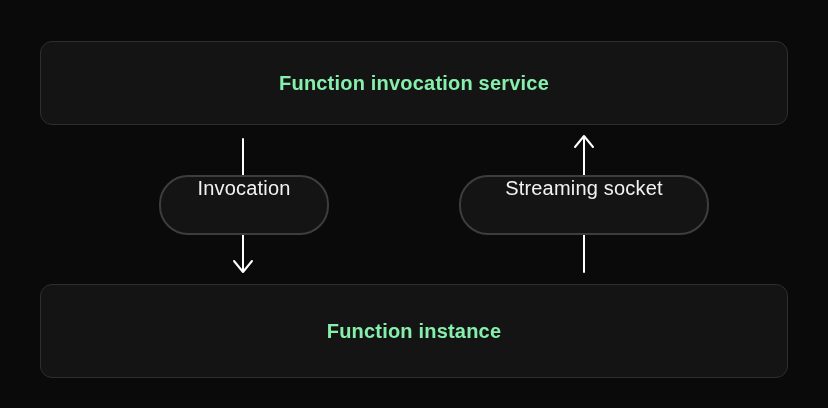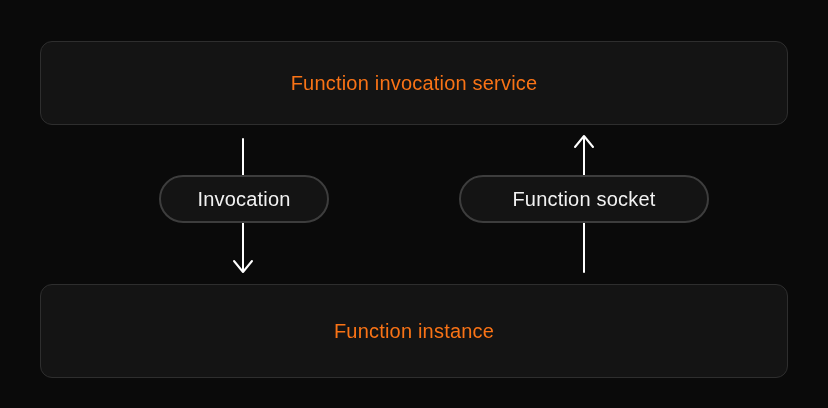--- a/index.html
+++ b/index.html
@@ -23,42 +23,41 @@
     border: 1px solid #2e2e2e;
     border-radius: 12px;
     box-sizing: border-box;
     display: flex;
     align-items: center;
     justify-content: center;
   }
   .node-box.top { top: 41px; height: 84px; }
   .node-box.bottom { top: 284px; height: 94px; }
   .node-label {
-    color: #f97316;
+    color: #86efac;
     font-size: 20px;
-    font-weight: 400;
+    font-weight: 700;
     letter-spacing: 0.2px;
   }
   .arrow-layer {
     position: absolute;
     top: 0;
     left: 0;
     width: 828px;
     height: 408px;
     z-index: 1;
   }
   .pill {
     position: absolute;
-    height: 48px;
+    height: 60px;
     background: #141414;
     border: 2px solid #3d3d3d;
     border-radius: 29px;
     box-sizing: border-box;
     display: flex;
-    align-items: center;
     justify-content: center;
     z-index: 2;
   }
   .pill.left {
     left: 159px;
     top: 175px;
     width: 170px;
   }
   .pill.right {
     left: 459px;
@@ -96,16 +95,16 @@
 
   <div class="node-box bottom">
     <span class="node-label">Function instance</span>
   </div>
 
   <div class="pill left">
     <span class="pill-label">Invocation</span>
   </div>
 
   <div class="pill right">
-    <span class="pill-label">Function socket</span>
+    <span class="pill-label">Streaming socket</span>
   </div>
 
 </div>
 
 </body></html>

